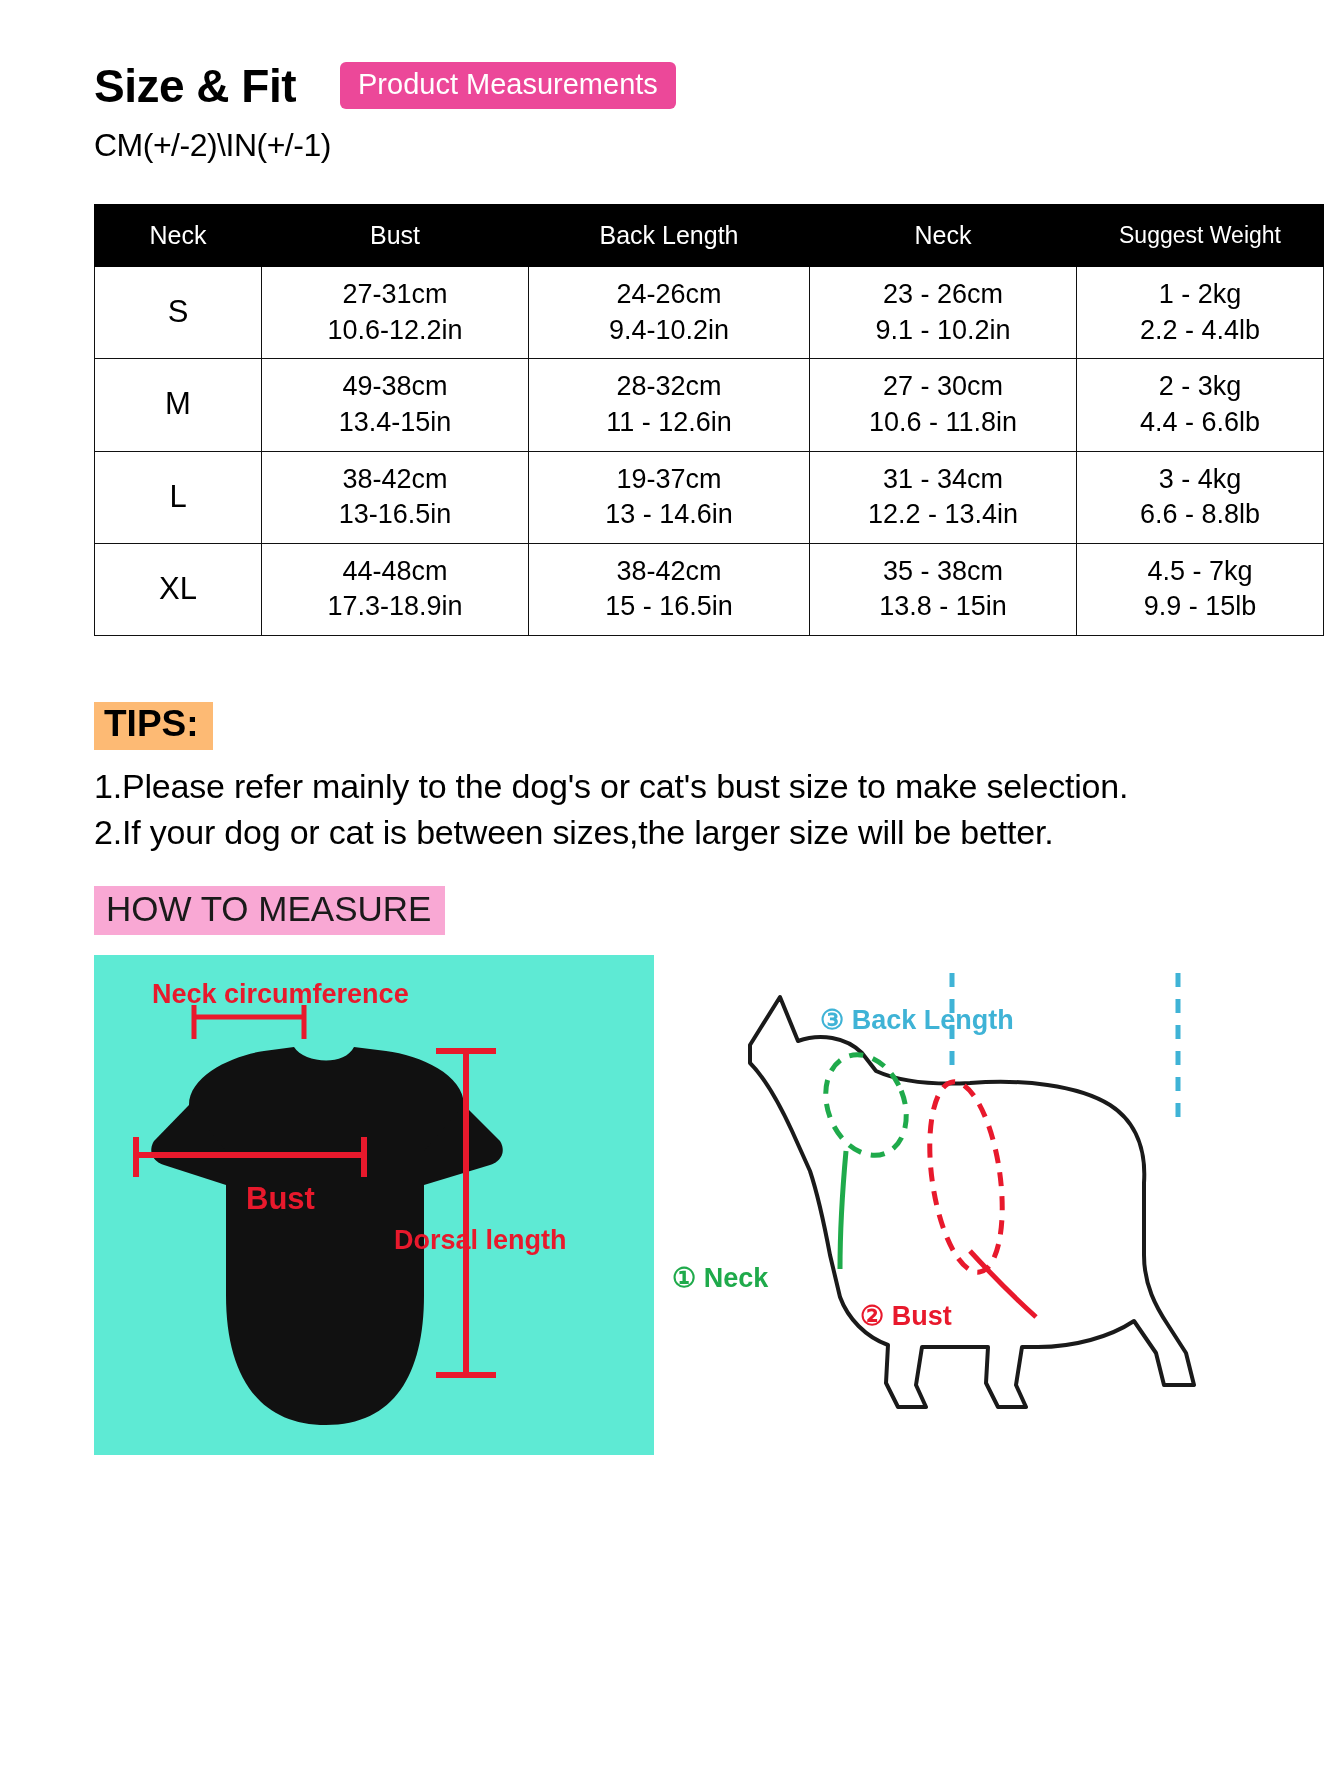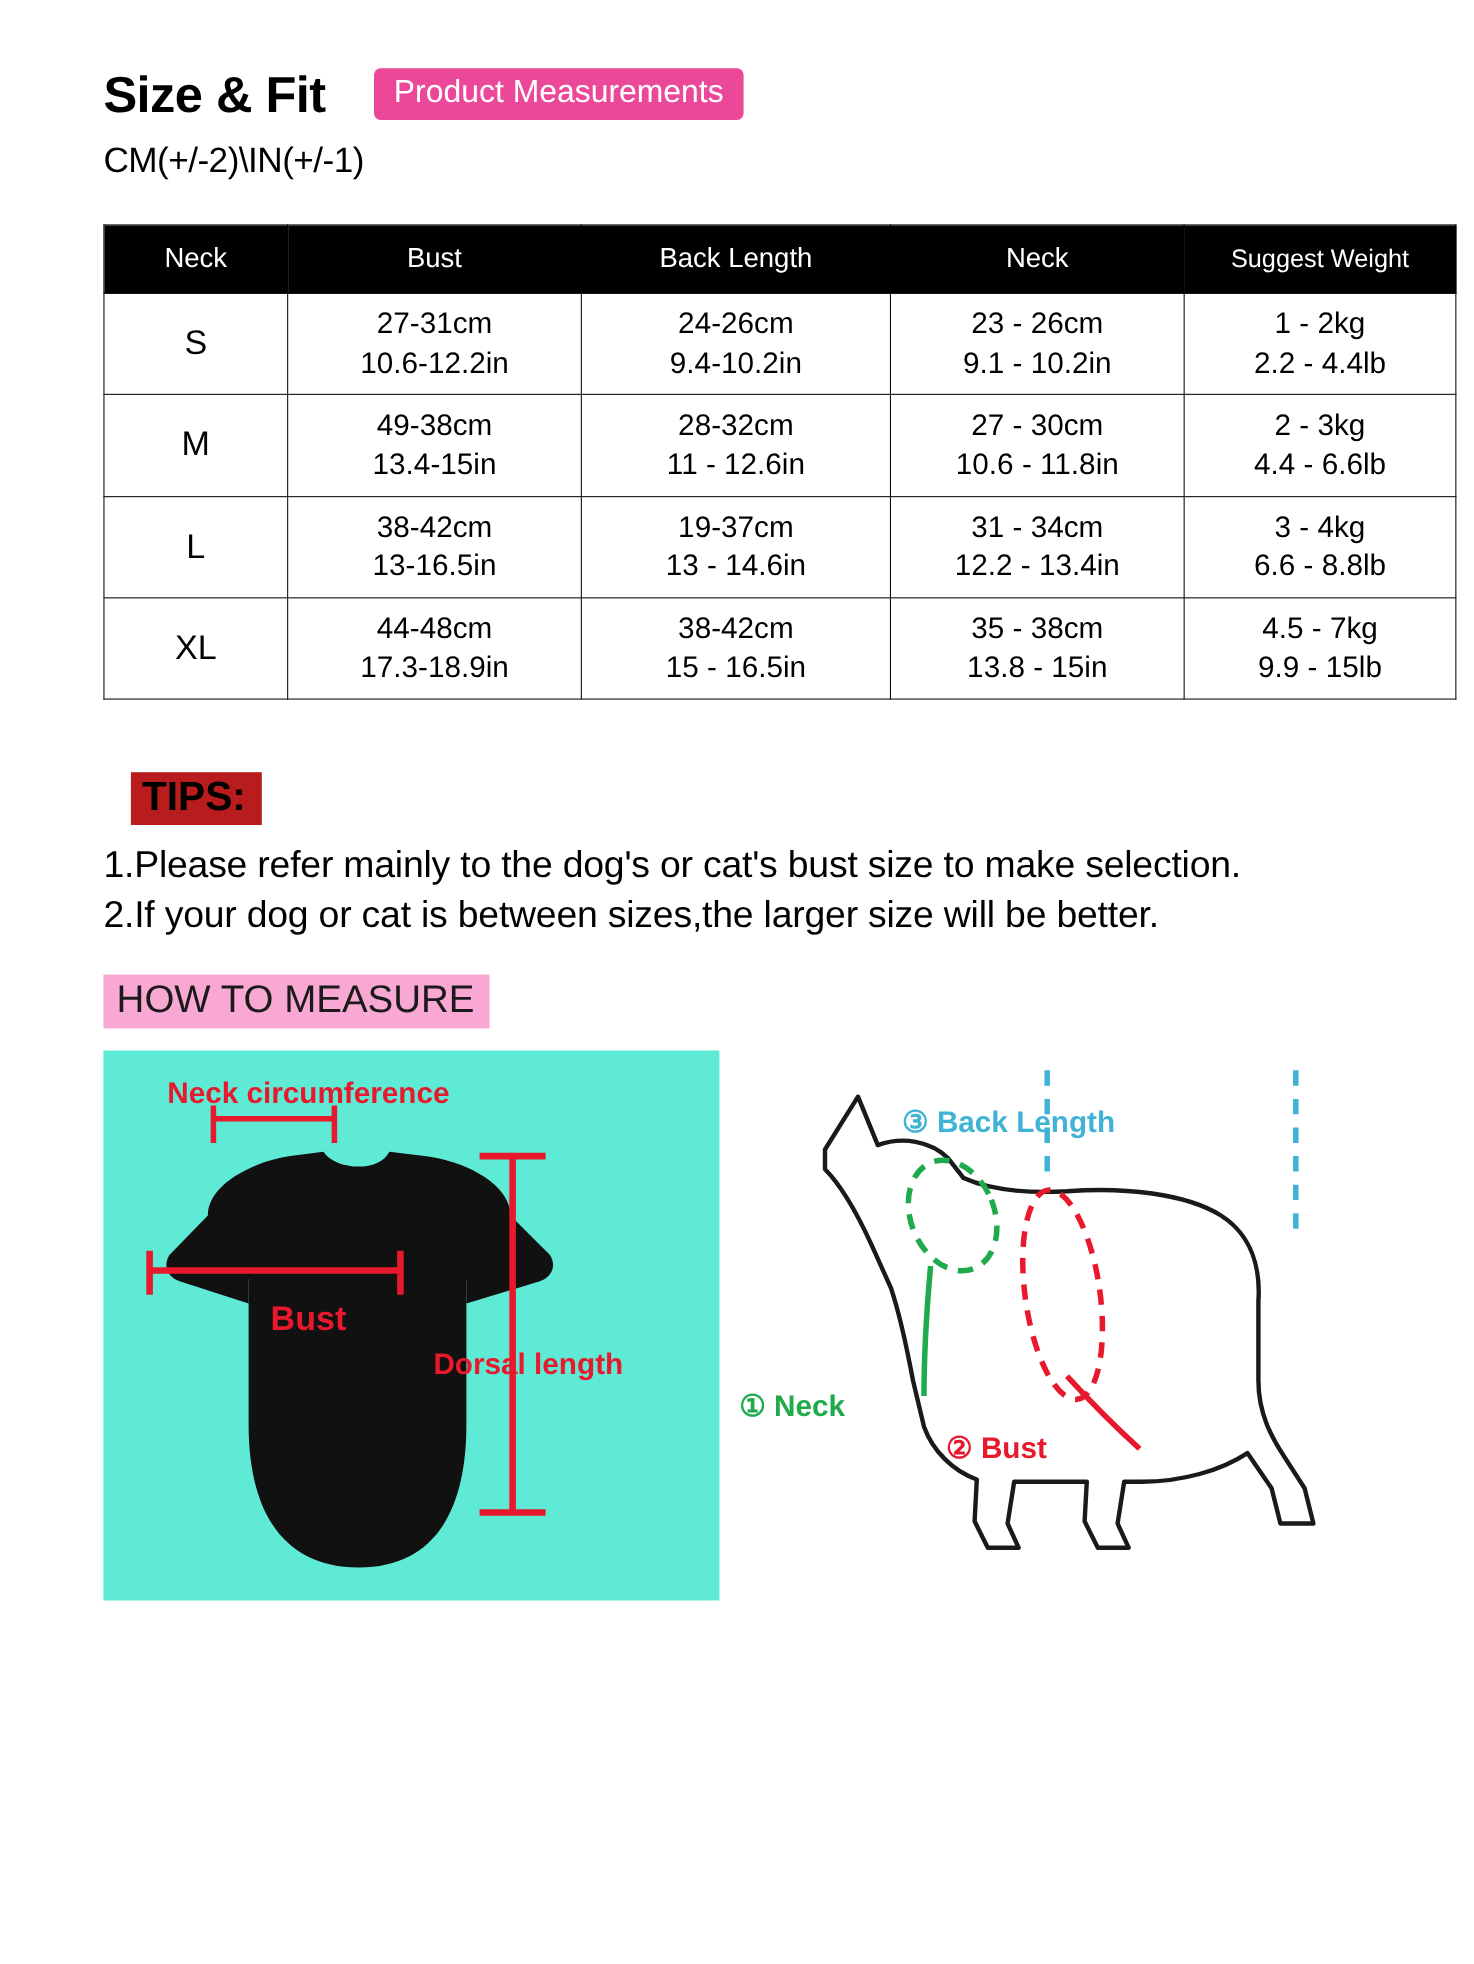--- a/index.html
+++ b/index.html
@@ -86,27 +86,26 @@
   }
   .size-table tbody td.size-cell {
     font-size: 31px;
   }
   .cell-line { display: block; white-space: nowrap; }
 
   
   .tips-label {
     display: inline-block;
     margin-top: 66px;
-    background: #b91c1c;
+    background: #fdba74;
     color: #000;
     font-size: 37px;
     font-weight: bold;
     padding: 3px 14px 6px 10px;
     line-height: 1.05;
-    margin-left: 25px;
   }
   .tips-body {
     margin-top: 14px;
     font-size: 34px;
     line-height: 1.35;
     color: #000;
     max-width: 1180px;
     letter-spacing: -0.2px;
   }
   .tips-body p { margin: 0; }

